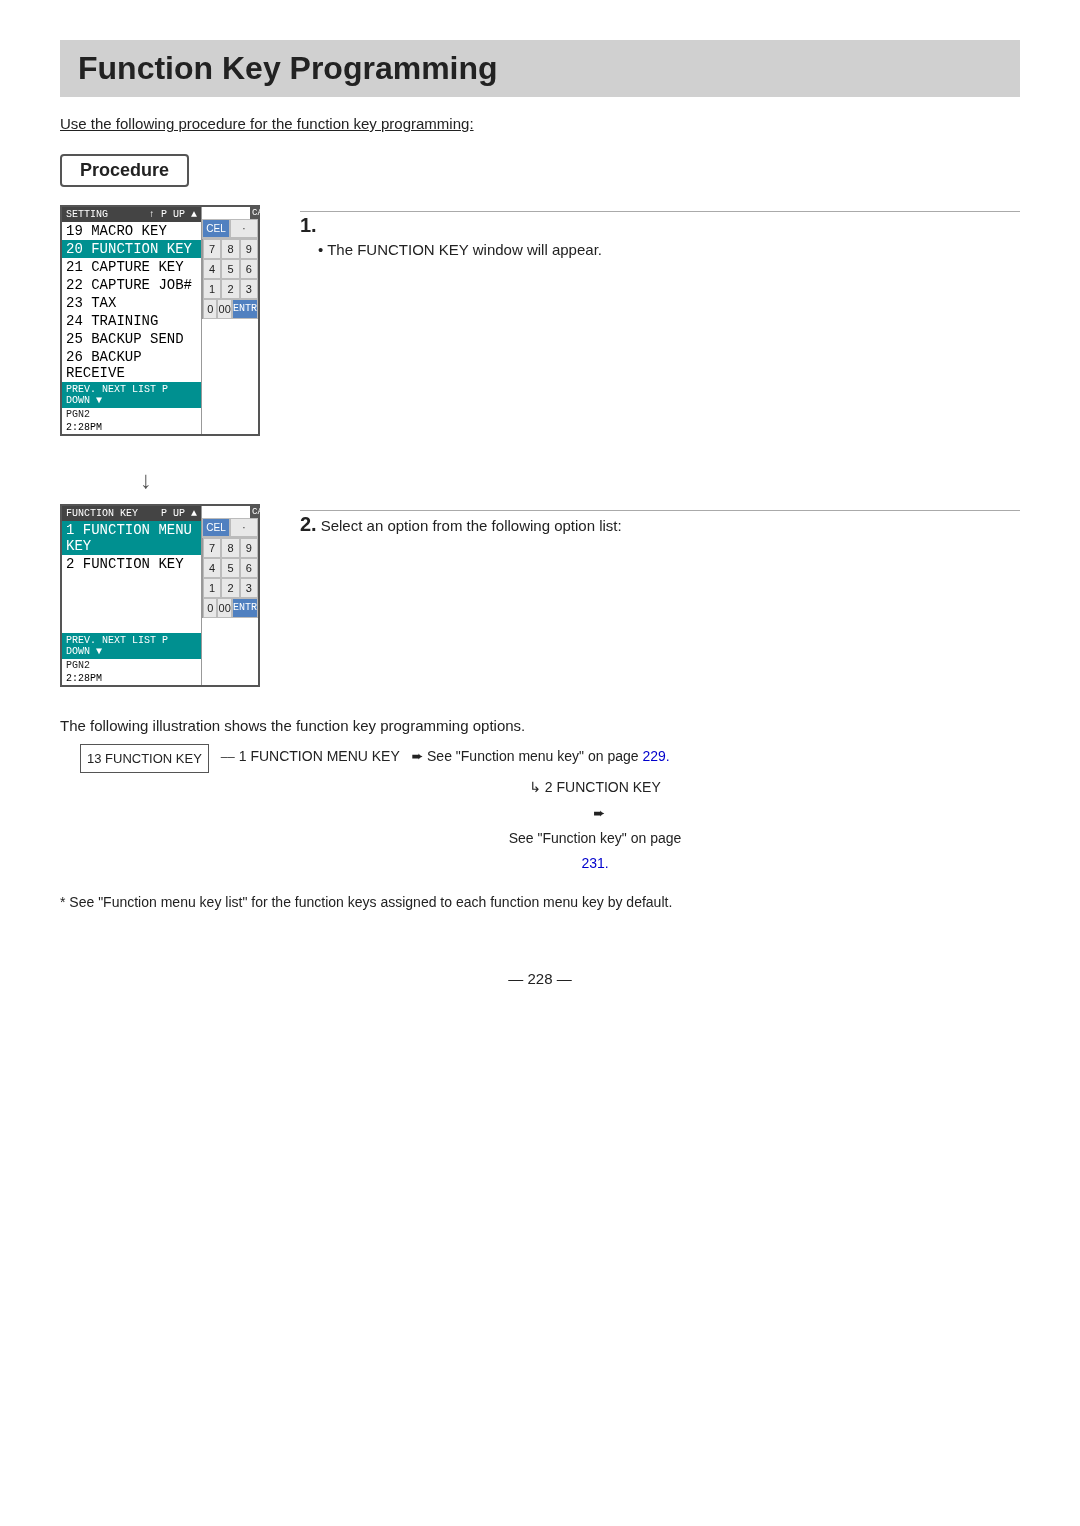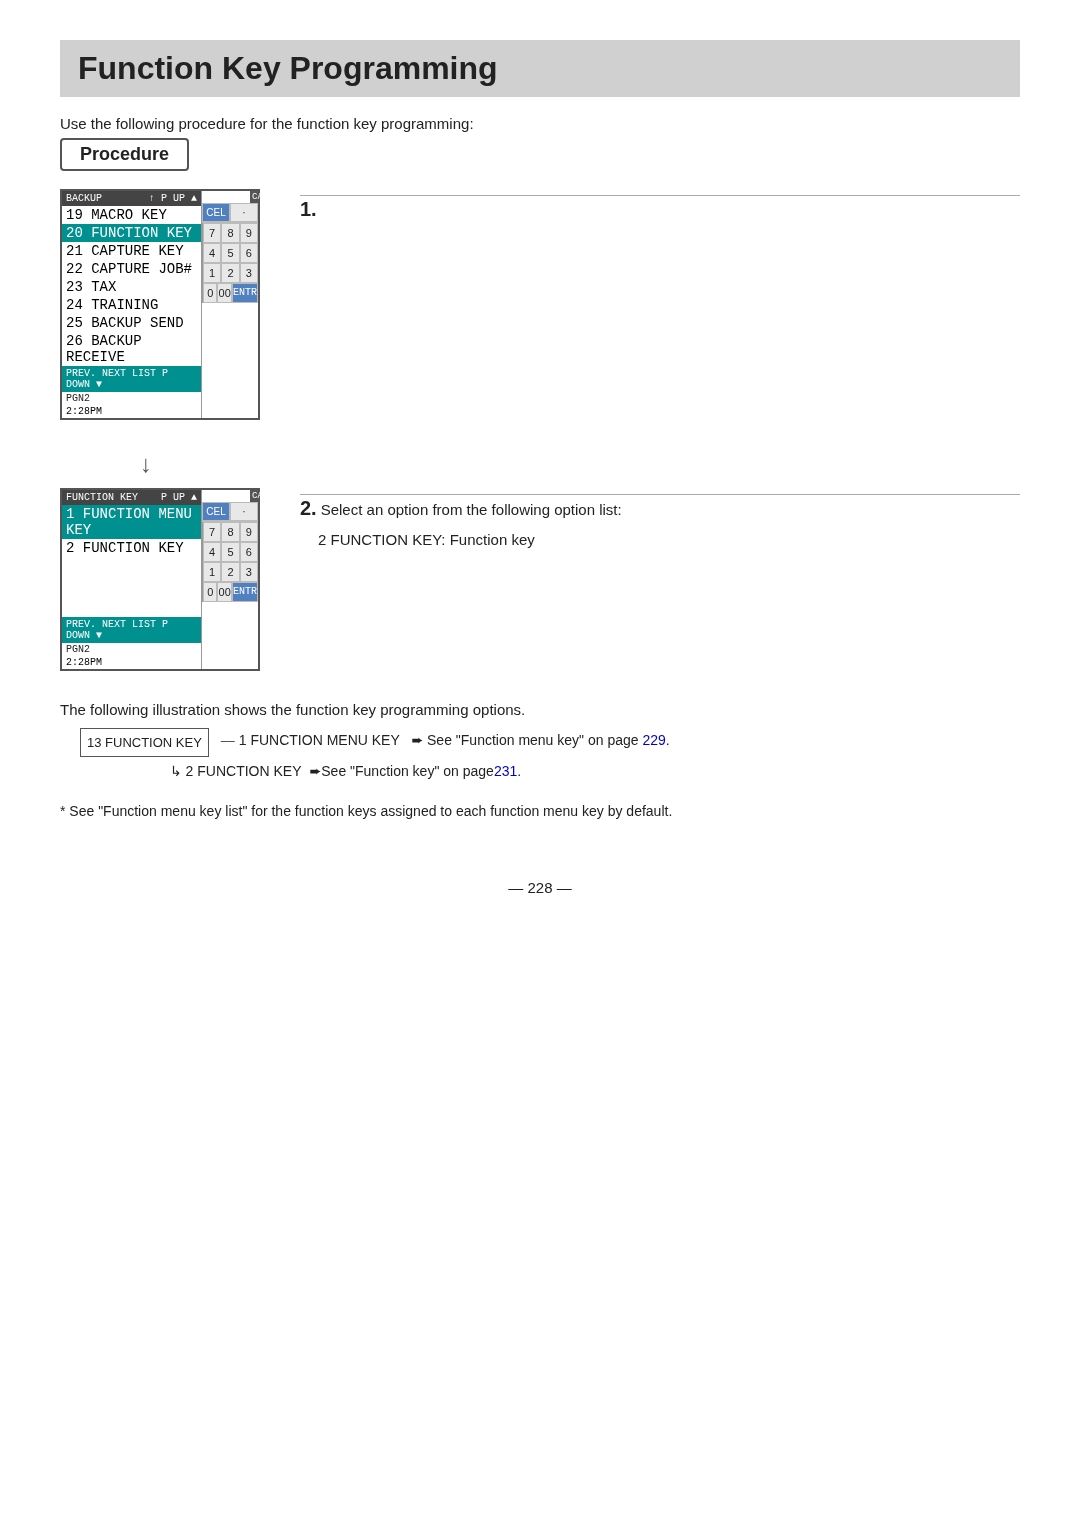--- a/index.html
+++ b/index.html
@@ -15,21 +15,22 @@
     h1.page-title {
       font-size: 32px;
       font-weight: bold;
       background: #d0d0d0;
       padding: 10px 18px;
       margin-bottom: 18px;
       display: block;
     }
     .intro-text {
       font-size: 15px;
-      margin-bottom: 6px;
+      margin-bottom: 22px;
+      text-decoration: underline;
     }
     .procedure-label {
       display: inline-block;
       border: 2px solid #555;
       border-radius: 4px;
       padding: 4px 18px;
       font-size: 18px;
       font-weight: bold;
       margin-bottom: 18px;
       background: #fff;
@@ -216,21 +217,21 @@
 <div class="procedure-label">Procedure</div>
 
 
 <div class="section-row">
   <div class="screen-col">
 
     <div class="pos-screen">
       <div class="pos-row">
         <div class="pos-main">
           <div class="pos-header">
-            <span>BACKUP</span>
+            <span>SETTING</span>
             <span>↑  P UP  ▲</span>
           </div>
           <div class="pos-menu-item">19 MACRO KEY</div>
           <div class="pos-menu-item selected">20 FUNCTION KEY</div>
           <div class="pos-menu-item">21 CAPTURE KEY</div>
           <div class="pos-menu-item">22 CAPTURE JOB#</div>
           <div class="pos-menu-item">23 TAX</div>
           <div class="pos-menu-item">24 TRAINING</div>
           <div class="pos-menu-item">25 BACKUP SEND</div>
           <div class="pos-menu-item">26 BACKUP RECEIVE</div>
@@ -265,20 +266,21 @@
           </div>
         </div>
       </div>
     </div>
   </div>
 
   <div class="instruction-col">
     <div class="step-header">
       <span class="step-num">1.</span>
     </div>
+    <div class="step-bullet">• The FUNCTION KEY window will appear.</div>
   </div>
 </div>
 
 
 <div style="margin-left:80px; margin-bottom: 10px; font-size:24px; color:#555;">↓</div>
 
 
 <div class="section-row">
   <div class="screen-col">
     <div class="pos-screen">
@@ -324,40 +326,39 @@
       </div>
     </div>
   </div>
 
   <div class="instruction-col">
     <div class="step-header">
       <span class="step-num">2.</span>
       <span class="step-text">Select an option from the following option list:</span>
     </div>
     <div style="margin-left:18px; font-size:15px; line-height:1.8;">
-      <div>2 FUNCTION KEY:            Function key</div>
     </div>
   </div>
 </div>
 
 
 <div class="illustration-section">
   <p class="illus-text">The following illustration shows the function key programming options.</p>
   <div class="illus-tree">
     <div style="display:flex; align-items:flex-start; gap:12px;">
       <span class="illus-box">13 FUNCTION KEY</span>
       <span style="margin-left:0; display:inline-block;">
         <span style="display:inline;">⎯⎯</span>
         <span style="display:inline;"> 1  FUNCTION MENU KEY</span>
         <span style="margin-left:8px;">➨</span>
         <span>  See "Function menu key" on page </span>
         <a class="illus-link" href="#">229.</a>
       </span>
     </div>
-    <div style="margin-left:90px; margin-top:2px; display:flex; align-items:center;">
+    <div style="margin-left:90px; margin-top:2px; display:flex; align-items:center;flex-direction:column;">
       <span>↳ 2  FUNCTION KEY</span>
       <span style="margin-left:8px;">➨</span>
       <span>  See "Function key" on page </span>
       <a class="illus-link" href="#">231.</a>
     </div>
   </div>
 </div>
 
 <p class="note-text">* See "Function menu key list" for the function keys assigned to each function menu key by default.</p>
 

